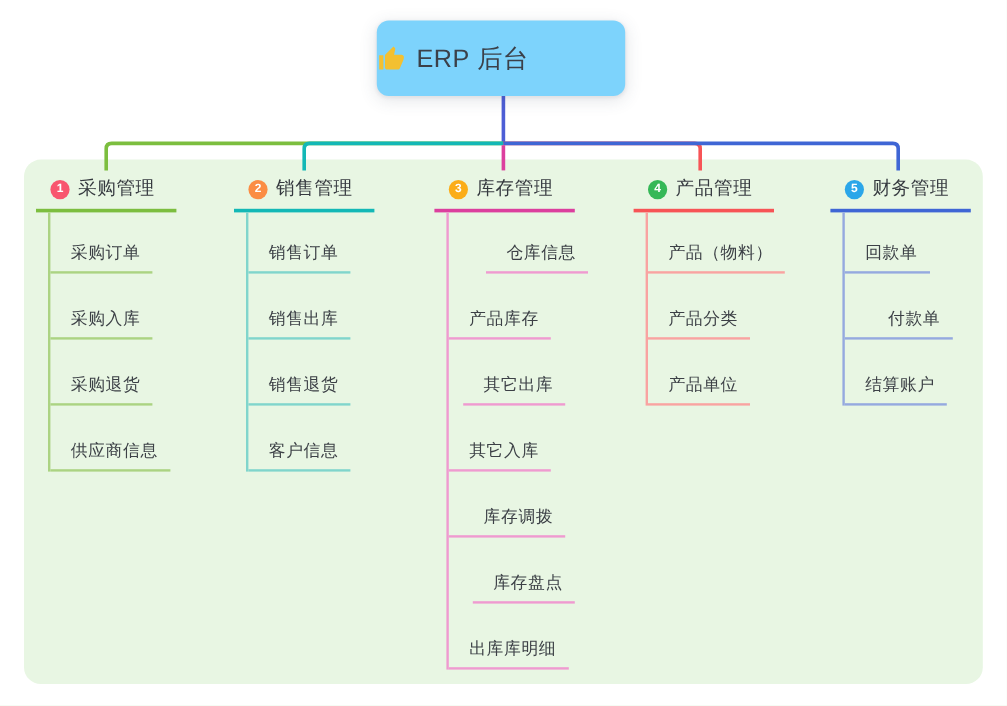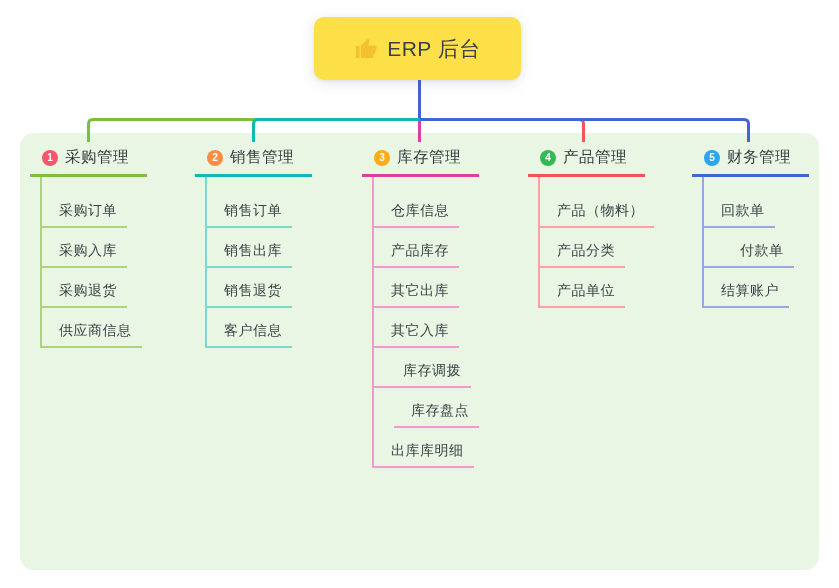--- a/index.html
+++ b/index.html
@@ -4,23 +4,23 @@
 <style>
   html,body{margin:0;padding:0;}
   body{
     width:839px;height:588px;position:relative;background:#ffffff;
     font-family:"Liberation Sans","DejaVu Sans",sans-serif;
     overflow:hidden;
   }
   
   .root-card{
     position:absolute;left:314px;top:17px;width:207px;height:63px;
-    background:#fde047;border-radius:10px;
+    background:#7dd3fc;border-radius:10px;
     box-shadow:0 3px 14px rgba(60,70,90,.14), 0 1px 3px rgba(60,70,90,.08);
-    display:flex;align-items:center;justify-content:center;gap:9px;
+    display:flex;align-items:center;gap:9px;
     z-index:3;
   }
   .root-card .root-label{
     font-size:21px;font-weight:500;color:#3b4049;letter-spacing:.5px;
     white-space:nowrap;
   }
   .thumb-icon{width:24px;height:24px;flex:0 0 auto;}
   
   svg.connectors{
     position:absolute;left:0;top:0;width:839px;height:588px;
@@ -42,21 +42,21 @@
     display:flex;align-items:center;justify-content:center;
     color:#fff;font-size:10px;font-weight:bold;margin-right:7px;
     line-height:1;
   }
   .branch-label{
     font-size:15.5px;color:#35393f;white-space:nowrap;letter-spacing:.5px;
   }
   .children{
     margin-left:10px;border-left:2px solid #ccc;width:fit-content;
   }
-  .child-row{height:40px;display:flex;align-items:flex-end;}
+  .child-row{height:55px;display:flex;align-items:flex-end;}
   .child-row:first-child{height:51px;}
   .child-pill{
     border-bottom:2px solid #ef4444;
     padding:0 10px 6px 17px;
     font-size:14px;color:#3c4046;white-space:nowrap;letter-spacing:.5px;
   }
 </style>
 </head>
 <body>
 
@@ -120,27 +120,27 @@
     </div>
   </div>
 
   <div class="branch" style="left:342px">
     <div class="branch-title" style="border-bottom-color: rgb(220, 63, 158);">
       <span class="badge" style="background-color: rgb(251, 173, 24);">3</span>
       <span class="branch-label">库存管理</span>
     </div>
     <div class="children" style="border-left-color: rgb(239, 154, 208);">
       <div class="child-row">
-          <span class="child-pill" style="border-bottom-color: rgb(239, 154, 208);">仓库信息</span>
+          <span class="child-pill" style="border-bottom-color: rgb(239, 154, 208); margin-left: 31px;">仓库信息</span>
         </div>
       <div class="child-row">
           <span class="child-pill" style="border-bottom-color: rgb(239, 154, 208);">产品库存</span>
         </div>
       <div class="child-row">
-          <span class="child-pill" style="border-bottom-color: rgb(239, 154, 208);">其它出库</span>
+          <span class="child-pill" style="border-bottom-color: rgb(239, 154, 208); margin-left: 12px;">其它出库</span>
         </div>
       <div class="child-row">
           <span class="child-pill" style="border-bottom-color: rgb(239, 154, 208);">其它入库</span>
         </div>
       <div class="child-row">
           <span class="child-pill" style="border-bottom-color: rgb(239, 154, 208); padding-left: 29px;">库存调拨</span>
         </div>
       <div class="child-row">
           <span class="child-pill" style="border-bottom-color: rgb(239, 154, 208); margin-left: 20px;">库存盘点</span>
         </div>

